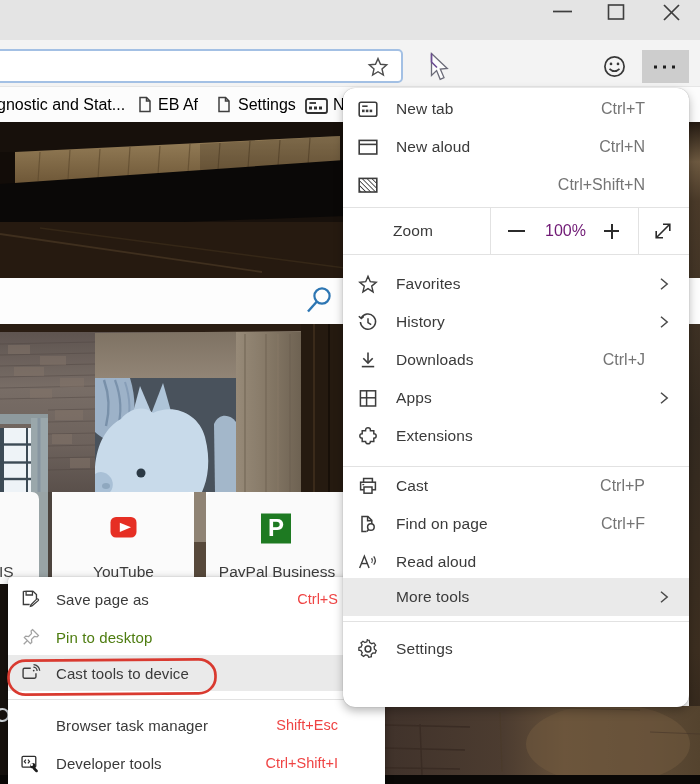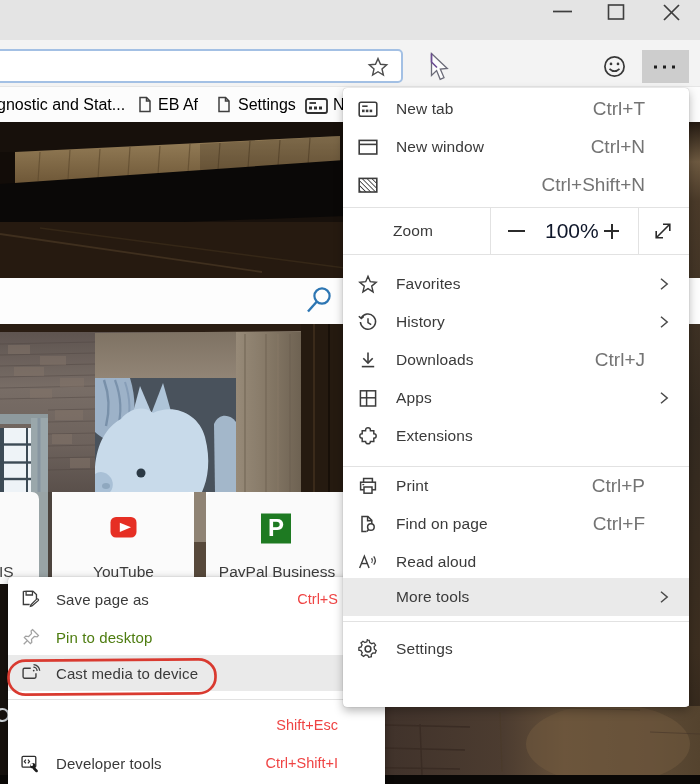--- a/index.html
+++ b/index.html
@@ -10,29 +10,29 @@
 #titlebar{left:0;top:0;width:700px;height:40px;background:#e4e4e4}
 #toolbar{left:0;top:40px;width:700px;height:46px;background:#f3f3f3}
 #addressbar{left:-8px;top:49px;width:411px;height:34px;background:#fff;
  border:2px solid #a3c0e4;border-radius:5px}
 #dotsbtn{left:642px;top:50px;width:47px;height:33px;background:#cdcdcd}
 #bookmarks{left:0;top:86px;width:700px;height:36px;background:#fcfcfc;border-top:1px solid #e6e6e6;
  font-size:13px;color:#303030}
 .bmtext{top:96px;height:18px;line-height:18px;white-space:nowrap}
 
 #rpanel{left:343px;top:88px;width:346px;height:619px;background:#fff;z-index:30;
- border-radius:4px;box-shadow:0 0 1px rgba(0,0,0,.35),0 4px 10px rgba(0,0,0,.28)}
+ border-radius:12px;box-shadow:0 0 1px rgba(0,0,0,.35),0 4px 10px rgba(0,0,0,.28)}
 #lpanel{left:8px;top:577px;width:377px;height:207px;background:#fff;z-index:20;
  border-radius:4px 4px 0 0;box-shadow:0 0 1px rgba(0,0,0,.35),0 2px 9px rgba(0,0,0,.3)}
 .mrow{position:absolute;left:0;width:100%;height:38px}
 .mico{position:absolute;left:15px;top:50%;transform:translateY(-50%);width:20px;height:20px}
 .mtxt{position:absolute;left:53px;top:50%;transform:translateY(-50%);
  font-size:15.5px;color:#3a3a3a;white-space:nowrap;letter-spacing:.1px}
 .msc{position:absolute;right:44px;top:50%;transform:translateY(-50%);
- font-size:19px;color:#747474;white-space:nowrap}
+ font-size:16px;color:#747474;white-space:nowrap}
 .mchev{position:absolute;right:19px;top:50%;transform:translateY(-50%);width:12px;height:13px}
 .msep{position:absolute;left:0;width:100%;height:1px;background:#e2e2e2}
 .hl{background:#eaeaea}
 
 .lico{position:absolute;left:13px;top:50%;transform:translateY(-50%);width:20px;height:20px}
 .ltxt{position:absolute;left:48px;top:50%;transform:translateY(-50%);
  font-size:15px;color:#3a3a3a;white-space:nowrap;letter-spacing:.1px}
 .lsc{position:absolute;right:47px;top:50%;transform:translateY(-50%);
  font-size:14.5px;color:#ef4444;white-space:nowrap}
 </style>
@@ -273,24 +273,25 @@
       </svg>
       <span class="ltxt" style="color:#4d7c0f">Pin to desktop</span>
     </div>
  <div class="mrow hl" style="top:78px;height:36px" id="lr3">
       <svg class="lico" viewBox="0 0 23 22">
         <path d="M11.2 5.6 H4 A1.6 1.6 0 0 0 2.4 7.2 V15.4 A1.6 1.6 0 0 0 4 17 H15.6 A1.6 1.6 0 0 0 17.2 15.4 V11.4" fill="none" stroke="#3c3c3c" stroke-width="1.6"></path>
         <path d="M14.2 4.3 A4.3 4.3 0 0 1 18.5 8.6" fill="none" stroke="#3c3c3c" stroke-width="1.5"></path>
         <path d="M14.4 1.3 A7.3 7.3 0 0 1 21.5 8.4" fill="none" stroke="#3c3c3c" stroke-width="1.5"></path>
         <circle cx="14.6" cy="8.2" r="1" fill="#3c3c3c"></circle>
       </svg>
-      <span class="ltxt">Cast media to device</span>
+      <span class="ltxt">Cast tools to device</span>
     </div>
  <div class="msep" style="top:122px"></div>
  <div class="mrow" style="top:129px" id="lr4">
+      <span class="ltxt">Browser task manager</span>
       <span class="lsc">Shift+Esc</span>
     </div>
  <div class="mrow" style="top:167px" id="lr5">
       <svg class="lico" viewBox="0 0 23 22">
         <rect x="1.2" y="3.4" width="15.8" height="12.4" rx="1.4" fill="none" stroke="#2d2d2d" stroke-width="1.5"></rect>
         <path d="M5.6 7 L3.8 9.2 L5.6 11.4" fill="none" stroke="#2d2d2d" stroke-width="1.4"></path>
         <path d="M8 7 L9.8 9.2 L8 11.4" fill="none" stroke="#2d2d2d" stroke-width="1.4"></path>
         <circle cx="13.6" cy="14.2" r="3.1" fill="#1d1d1d"></circle>
         <circle cx="12.3" cy="12.9" r="1.5" fill="#fff"></circle>
         <rect x="15.1" y="15.2" width="7" height="3" rx="1.5" transform="rotate(45 15.1 15.2)" fill="#1d1d1d"></rect>
@@ -314,42 +315,42 @@
         <rect x="11.6" y="10.6" width="2.6" height="2.6" fill="#3c3c3c"></rect>
       </svg>
       <span class="mtxt">New tab</span>
       <span class="msc">Ctrl+T</span>
     </div>
  <div class="mrow" style="top:40px" id="rr2">
       <svg class="mico" viewBox="0 0 20 20">
         <rect x="1.2" y="3.4" width="17.6" height="13.6" fill="none" stroke="#3c3c3c" stroke-width="1.6"></rect>
         <line x1="1.2" y1="7.4" x2="18.8" y2="7.4" stroke="#3c3c3c" stroke-width="1.6"></line>
       </svg>
-      <span class="mtxt">New window</span>
+      <span class="mtxt">New aloud</span>
       <span class="msc">Ctrl+N</span>
     </div>
  <div class="mrow" style="top:78px" id="rr3">
       <svg class="mico" viewBox="0 0 20 20">
         <defs>
           <pattern id="hp" width="3.4" height="3.4" patternTransform="rotate(-45)" patternUnits="userSpaceOnUse">
             <rect width="3.4" height="3.4" fill="#fff"></rect>
             <line x1="0" y1="0" x2="0" y2="3.4" stroke="#3c3c3c" stroke-width="1.7"></line>
           </pattern>
         </defs>
         <rect x="1.2" y="3.4" width="17.6" height="13.6" fill="url(#hp)" stroke="#3c3c3c" stroke-width="1.6"></rect>
       </svg>
       <span class="msc">Ctrl+Shift+N</span>
     </div>
  <div class="msep" style="top:119px"></div>
  <div class="mrow" style="top:120px;height:46px" id="zoomrow">
    <span class="mtxt" style="left:50px">Zoom</span>
    <div style="position:absolute;left:147px;top:0;width:1px;height:46px;background:#e2e2e2"></div>
    <div style="position:absolute;left:295px;top:0;width:1px;height:46px;background:#e2e2e2"></div>
    <div style="position:absolute;left:165px;top:22px;width:17px;height:2px;background:#2b2b2b"></div>
-   <span style="position:absolute;left:202px;top:50%;transform:translateY(-50%);font-size:21px;color:#0f172a">100%</span>
+   <span style="position:absolute;left:202px;top:50%;transform:translateY(-50%);font-size:16px;color:#701a75">100%</span>
    <div style="position:absolute;left:261px;top:22px;width:15px;height:2px;background:#2b2b2b"></div>
    <div style="position:absolute;left:267.5px;top:15.5px;width:2px;height:15px;background:#2b2b2b"></div>
    <svg style="position:absolute;left:309px;top:12px;width:22px;height:22px" viewBox="0 0 22 22">
      <line x1="5" y1="17" x2="17" y2="5" stroke="#2b2b2b" stroke-width="1.6"></line>
      <path d="M11 4.2 H17.8 V11" fill="none" stroke="#2b2b2b" stroke-width="1.6"></path>
      <path d="M11 17.8 H4.2 V11" fill="none" stroke="#2b2b2b" stroke-width="1.6"></path>
    </svg>
  </div>
  <div class="msep" style="top:166px"></div>
  <div class="mrow" style="top:215px" id="rr5">
@@ -399,21 +400,21 @@
       <span class="mtxt">Extensions</span>
     </div>
  <div class="msep" style="top:378px"></div>
  <div class="mrow" style="top:379px" id="rr9">
       <svg class="mico" viewBox="0 0 20 20">
         <path d="M5.6 6.2 V2.6 H14.4 V6.2" fill="none" stroke="#3c3c3c" stroke-width="1.5"></path>
         <rect x="2.6" y="6.2" width="14.8" height="7.6" fill="none" stroke="#3c3c3c" stroke-width="1.5"></rect>
         <rect x="6" y="11" width="8" height="6.2" fill="#fff" stroke="#3c3c3c" stroke-width="1.5"></rect>
         <line x1="4.4" y1="8.6" x2="6.2" y2="8.6" stroke="#3c3c3c" stroke-width="1.3"></line>
       </svg>
-      <span class="mtxt">Print</span>
+      <span class="mtxt">Cast</span>
       <span class="msc">Ctrl+P</span>
     </div>
  <div class="mrow" style="top:455px" id="rr11">
       <svg class="mico" viewBox="0 0 22 20">
         <path d="M1.8 16.5 L7 3.5 L12.2 16.5" fill="none" stroke="#3c3c3c" stroke-width="1.6"></path>
         <line x1="3.8" y1="11.7" x2="10.2" y2="11.7" stroke="#3c3c3c" stroke-width="1.6"></line>
         <path d="M15 5.8 A4.6 4.6 0 0 1 15 11.0" fill="none" stroke="#3c3c3c" stroke-width="1.4"></path>
         <path d="M17.3 3.8 A7.6 7.6 0 0 1 17.3 13.0" fill="none" stroke="#3c3c3c" stroke-width="1.4"></path>
       </svg>
       <span class="mtxt">Read aloud</span>

